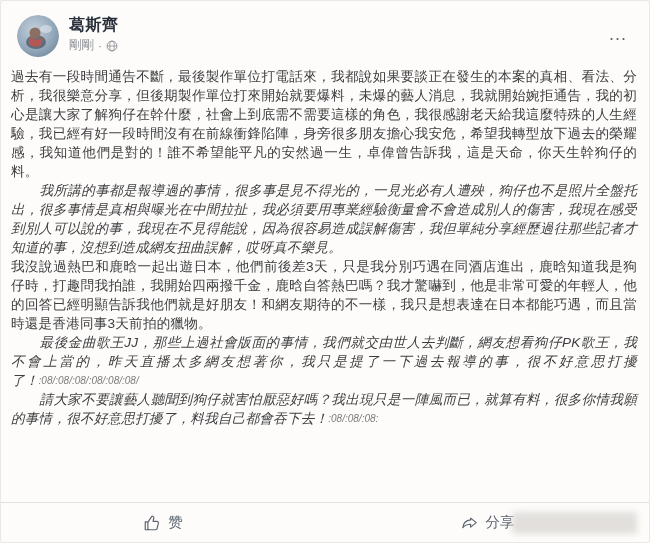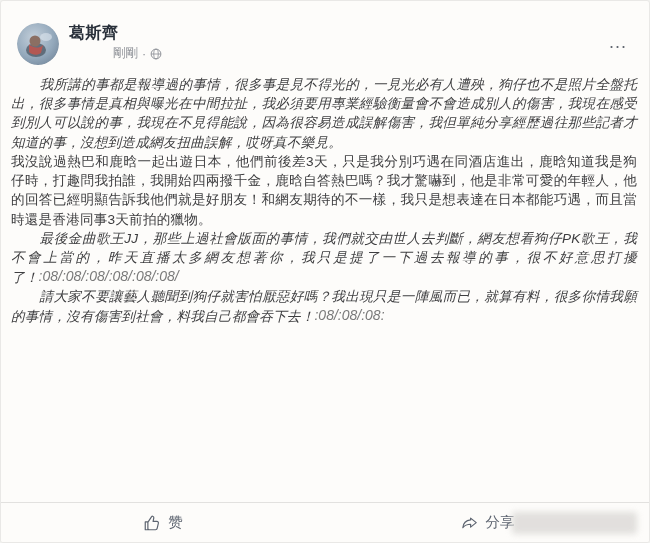--- a/index.html
+++ b/index.html
@@ -13,56 +13,56 @@
     background:#fdfcfa;
     border:1px solid #e9e8e6;
     border-radius:3px;
     display:flex; flex-direction:column;
     overflow:hidden;
     position:relative;
   }
   
   .post-header {
     display:flex; align-items:flex-start;
-    padding:22px 14px 6px 16px;
+    padding:14px 14px 6px 16px;
   }
   .avatar {
     width:42px; height:42px; border-radius:50%;
     overflow:hidden; flex:0 0 42px;
     box-shadow:0 0 0 1px rgba(0,0,0,.08) inset;
   }
   .header-meta { margin-left:10px; flex:1; }
   .author-name {
     font-size:16px; font-weight:bold; color:#29303a;
     letter-spacing:.5px; line-height:20px;
   }
   .sub-line {
     display:flex; align-items:center; gap:4px;
     margin-top:2px;
-    font-size:12.5px; color:#8d9096;margin-left:44px;
+    font-size:12.5px; color:#8d9096;
   }
   .dot-sep { color:#8d9096; }
   .globe { width:12px; height:12px; display:inline-block; }
   .more-btn {
     color:#616770; font-size:18px; letter-spacing:1px;
     line-height:10px; padding:14px 8px 4px 8px;
     cursor:pointer; user-select:none;
   }
   
   .post-body {
     padding:4px 12px 0 10px;
     font-size:13.6px; line-height:19px;
     color:#3e3e40;
     letter-spacing:.2px;
     text-align:justify;
   }
   .post-body p { margin:0; }
   .post-body p.indent { text-indent:2.1em;font-style:italic; }
   .emo-suffix {
-    font-size:14px; color:#7a7a7a; letter-spacing:0;
+    font-size:10px; color:#7a7a7a; letter-spacing:0;
     vertical-align:1px;
   }
   
   .post-footer {
     margin-top:auto;
     border-top:1px solid #e2e1df;
     height:40px;
     display:flex; align-items:stretch;
     background:#fdfcfa;
     position:relative;
@@ -114,30 +114,31 @@
           <ellipse cx="8" cy="8" rx="3" ry="6.5" fill="none" stroke="#8d9096" stroke-width="1.1"></ellipse>
           <line x1="1.5" y1="8" x2="14.5" y2="8" stroke="#8d9096" stroke-width="1.1"></line>
         </svg>
       </div>
     </div>
     <div class="more-btn">...</div>
   </div>
 
   <div class="post-body">
 
+      <p><span>過去有一段時間通告不斷，最後製作單位打電話來，我都說如果要談正在發生的本案的真相、看法、分析，我很樂意分享，但後期製作單位打來開始就要爆料，未爆的藝人消息，我就開始婉拒通告，我的初心是讓大家了解狗仔在幹什麼，社會上到底需不需要這樣的角色，我很感謝老天給我這麼特殊的人生經驗，我已經有好一段時間沒有在前線衝鋒陷陣，身旁很多朋友擔心我安危，希望我轉型放下過去的榮耀感，我知道他們是對的！誰不希望能平凡的安然過一生，卓偉曾告訴我，這是天命，你天生幹狗仔的料。</span><span class="emo-suffix"></span></p>
 
       <p class="indent"><span>我所講的事都是報導過的事情，很多事是見不得光的，一見光必有人遭殃，狗仔也不是照片全盤托出，很多事情是真相與曝光在中間拉扯，我必須要用專業經驗衡量會不會造成別人的傷害，我現在感受到別人可以說的事，我現在不見得能說，因為很容易造成誤解傷害，我但單純分享經歷過往那些記者才知道的事，沒想到造成網友扭曲誤解，哎呀真不樂見。</span><span class="emo-suffix"></span></p>
 
 
       <p><span>我沒說過熱巴和鹿晗一起出遊日本，他們前後差3天，只是我分別巧遇在同酒店進出，鹿晗知道我是狗仔時，打趣問我拍誰，我開始四兩撥千金，鹿晗自答熱巴嗎？我才驚嚇到，他是非常可愛的年輕人，他的回答已經明顯告訴我他們就是好朋友！和網友期待的不一樣，我只是想表達在日本都能巧遇，而且當時還是香港同事3天前拍的獵物。</span><span class="emo-suffix"></span></p>
 
 
       <p class="indent"><span>最後金曲歌王JJ，那些上過社會版面的事情，我們就交由世人去判斷，網友想看狗仔PK歌王，我不會上當的，昨天直播太多網友想著你，我只是提了一下過去報導的事，很不好意思打擾了！</span><span class="emo-suffix">:08/:08/:08/:08/:08/:08/</span></p>
 
-      <p class="indent"><span>請大家不要讓藝人聽聞到狗仔就害怕厭惡好嗎？我出現只是一陣風而已，就算有料，很多你情我願的事情，沒有傷害到社會，料我自己都會吞下去！</span><span class="emo-suffix">:08/:08/:08:</span></p>
+      <p class="indent"><span>請大家不要讓藝人聽聞到狗仔就害怕厭惡好嗎？我出現只是一陣風而已，就算有料，很多你情我願的事情，很不好意思打擾了，料我自己都會吞下去！</span><span class="emo-suffix">:08/:08/:08:</span></p>
     </div>
 
   <div class="post-footer">
     <div class="action-btn">
       <svg width="18" height="18" viewBox="0 0 24 24">
         <path d="M3 10.5h3.5V21H3zM6.5 20c.5.6 1.2 1 2.2 1h8.1c1 0 1.9-.7 2.1-1.7l1.6-7a2 2 0 0 0-2-2.4h-5l.9-4.6c.2-1-.4-2-1.4-2.3-.6-.2-1.2.1-1.5.6L7.3 9.8a3 3 0 0 0-.8 2z" fill="none" stroke="#5d6470" stroke-width="1.6" stroke-linejoin="round"></path>
       </svg>
       <span>赞</span>
     </div>
     <div class="action-btn">

